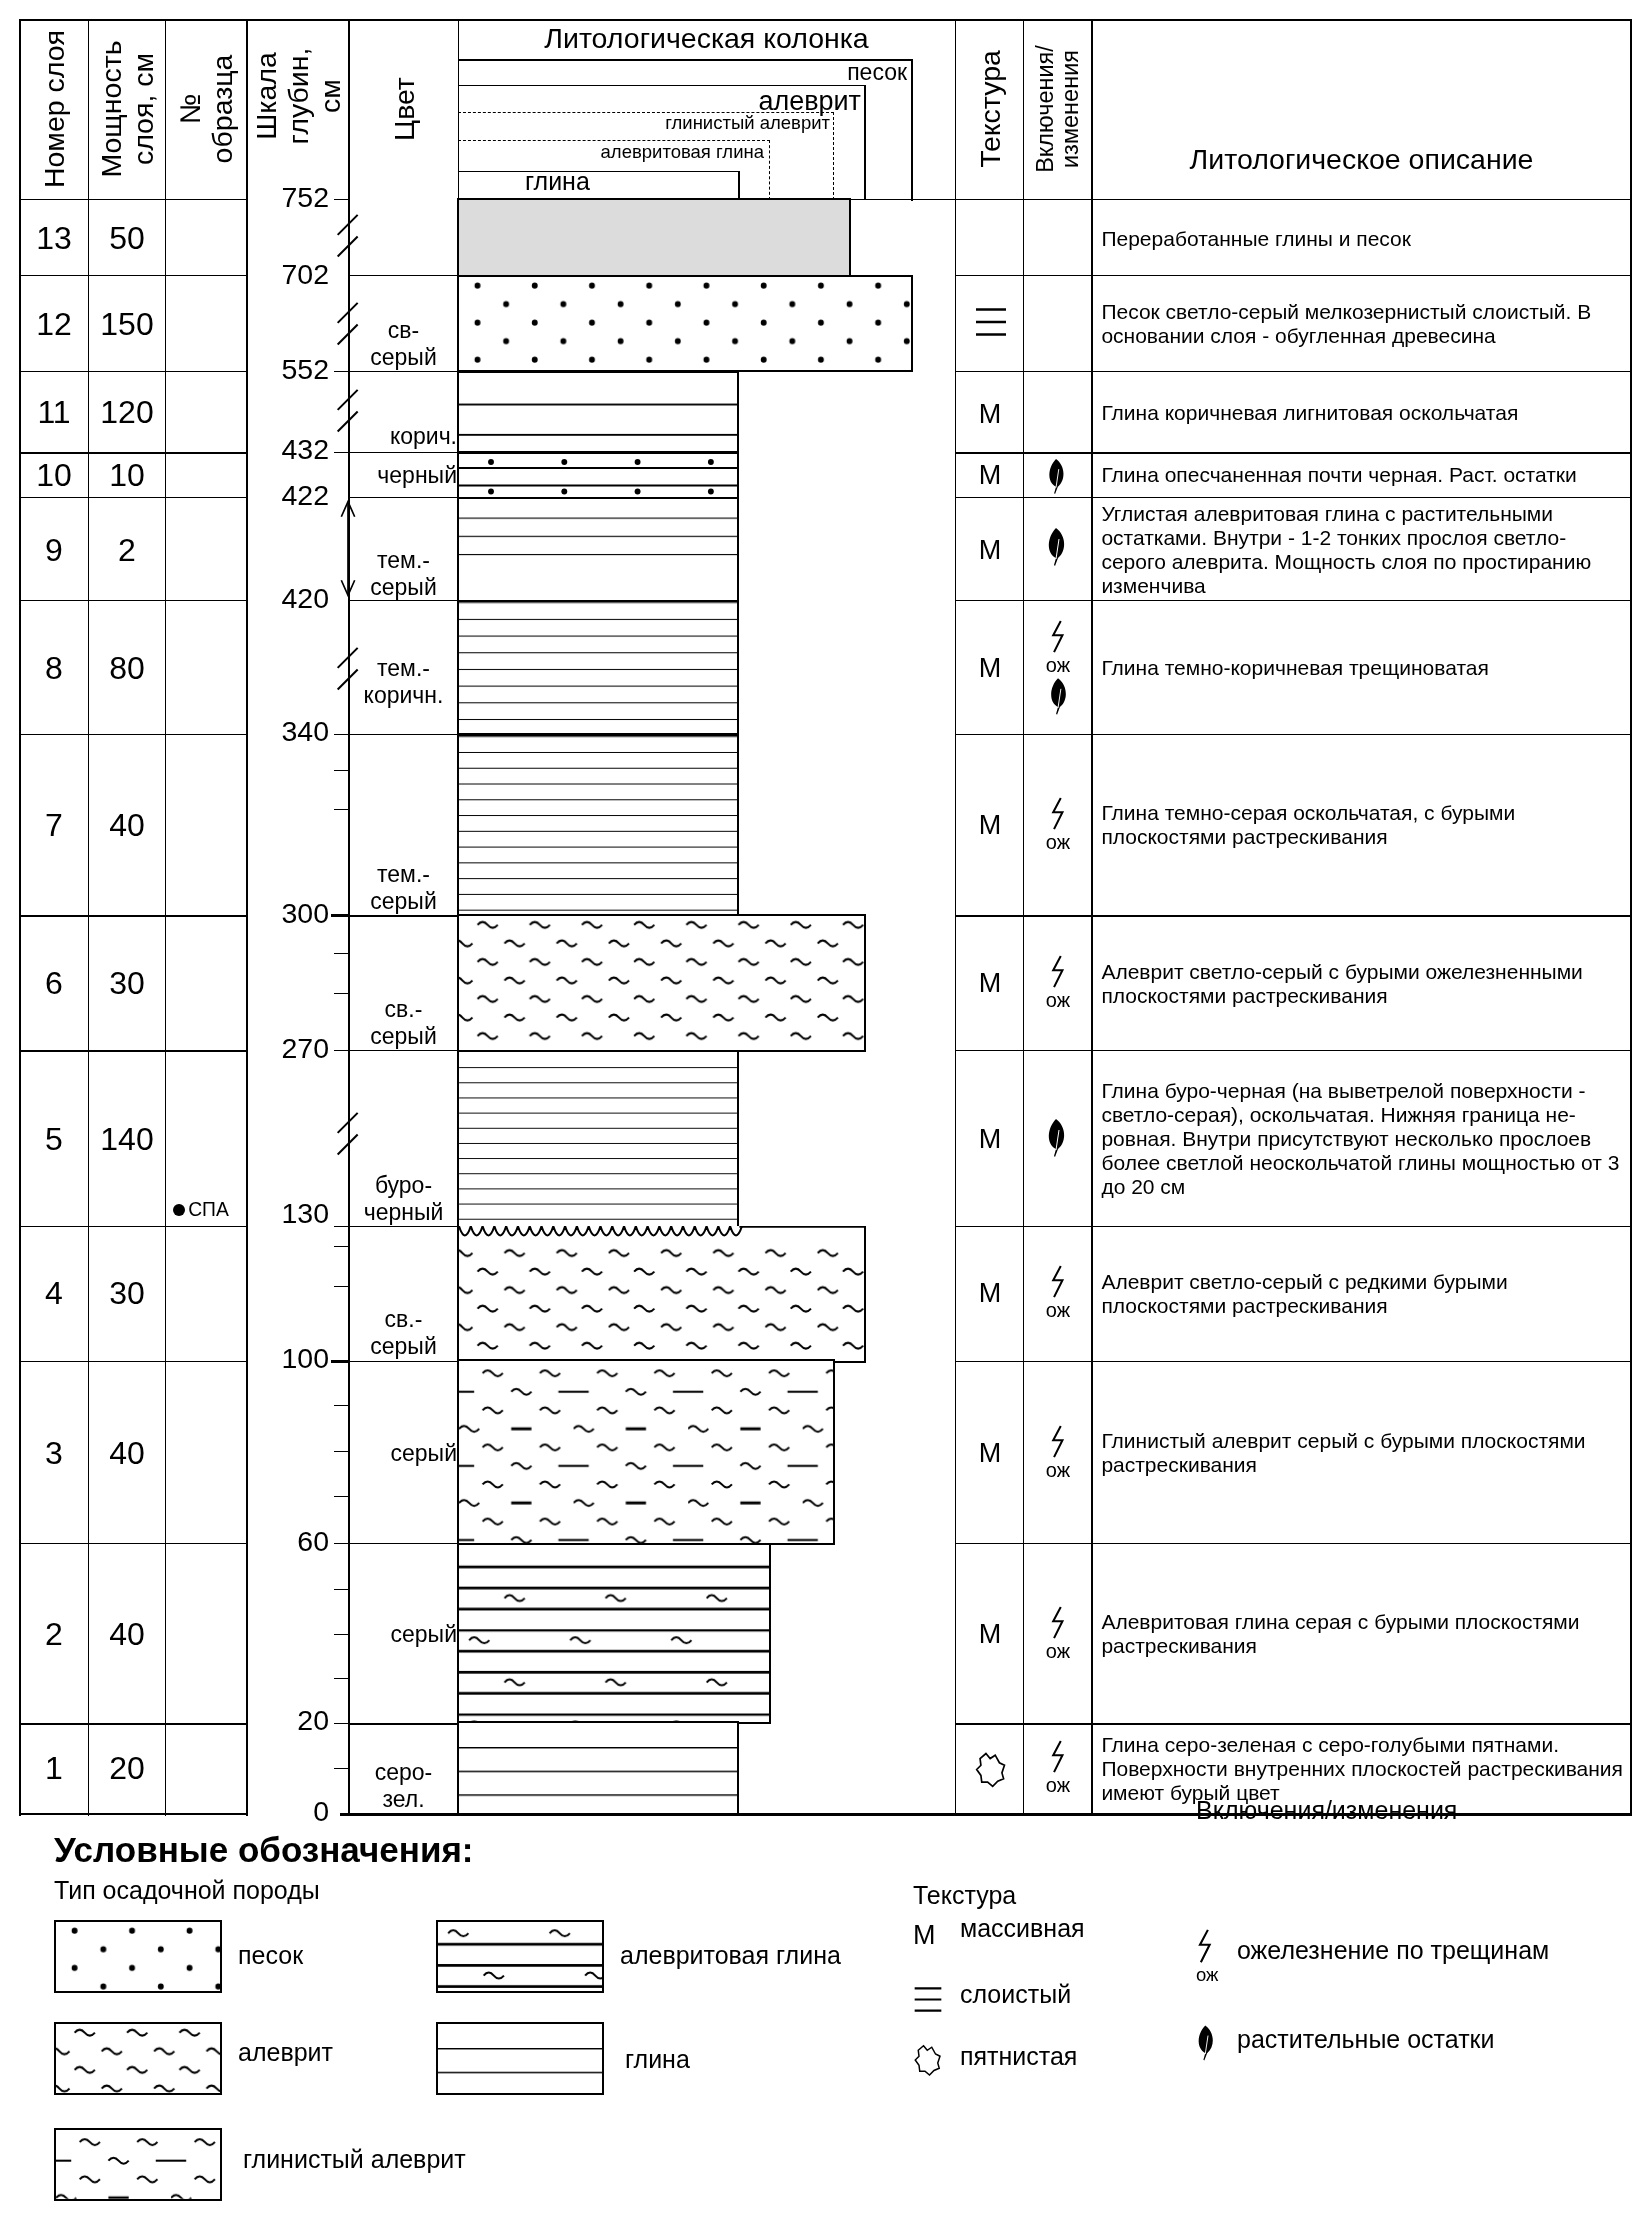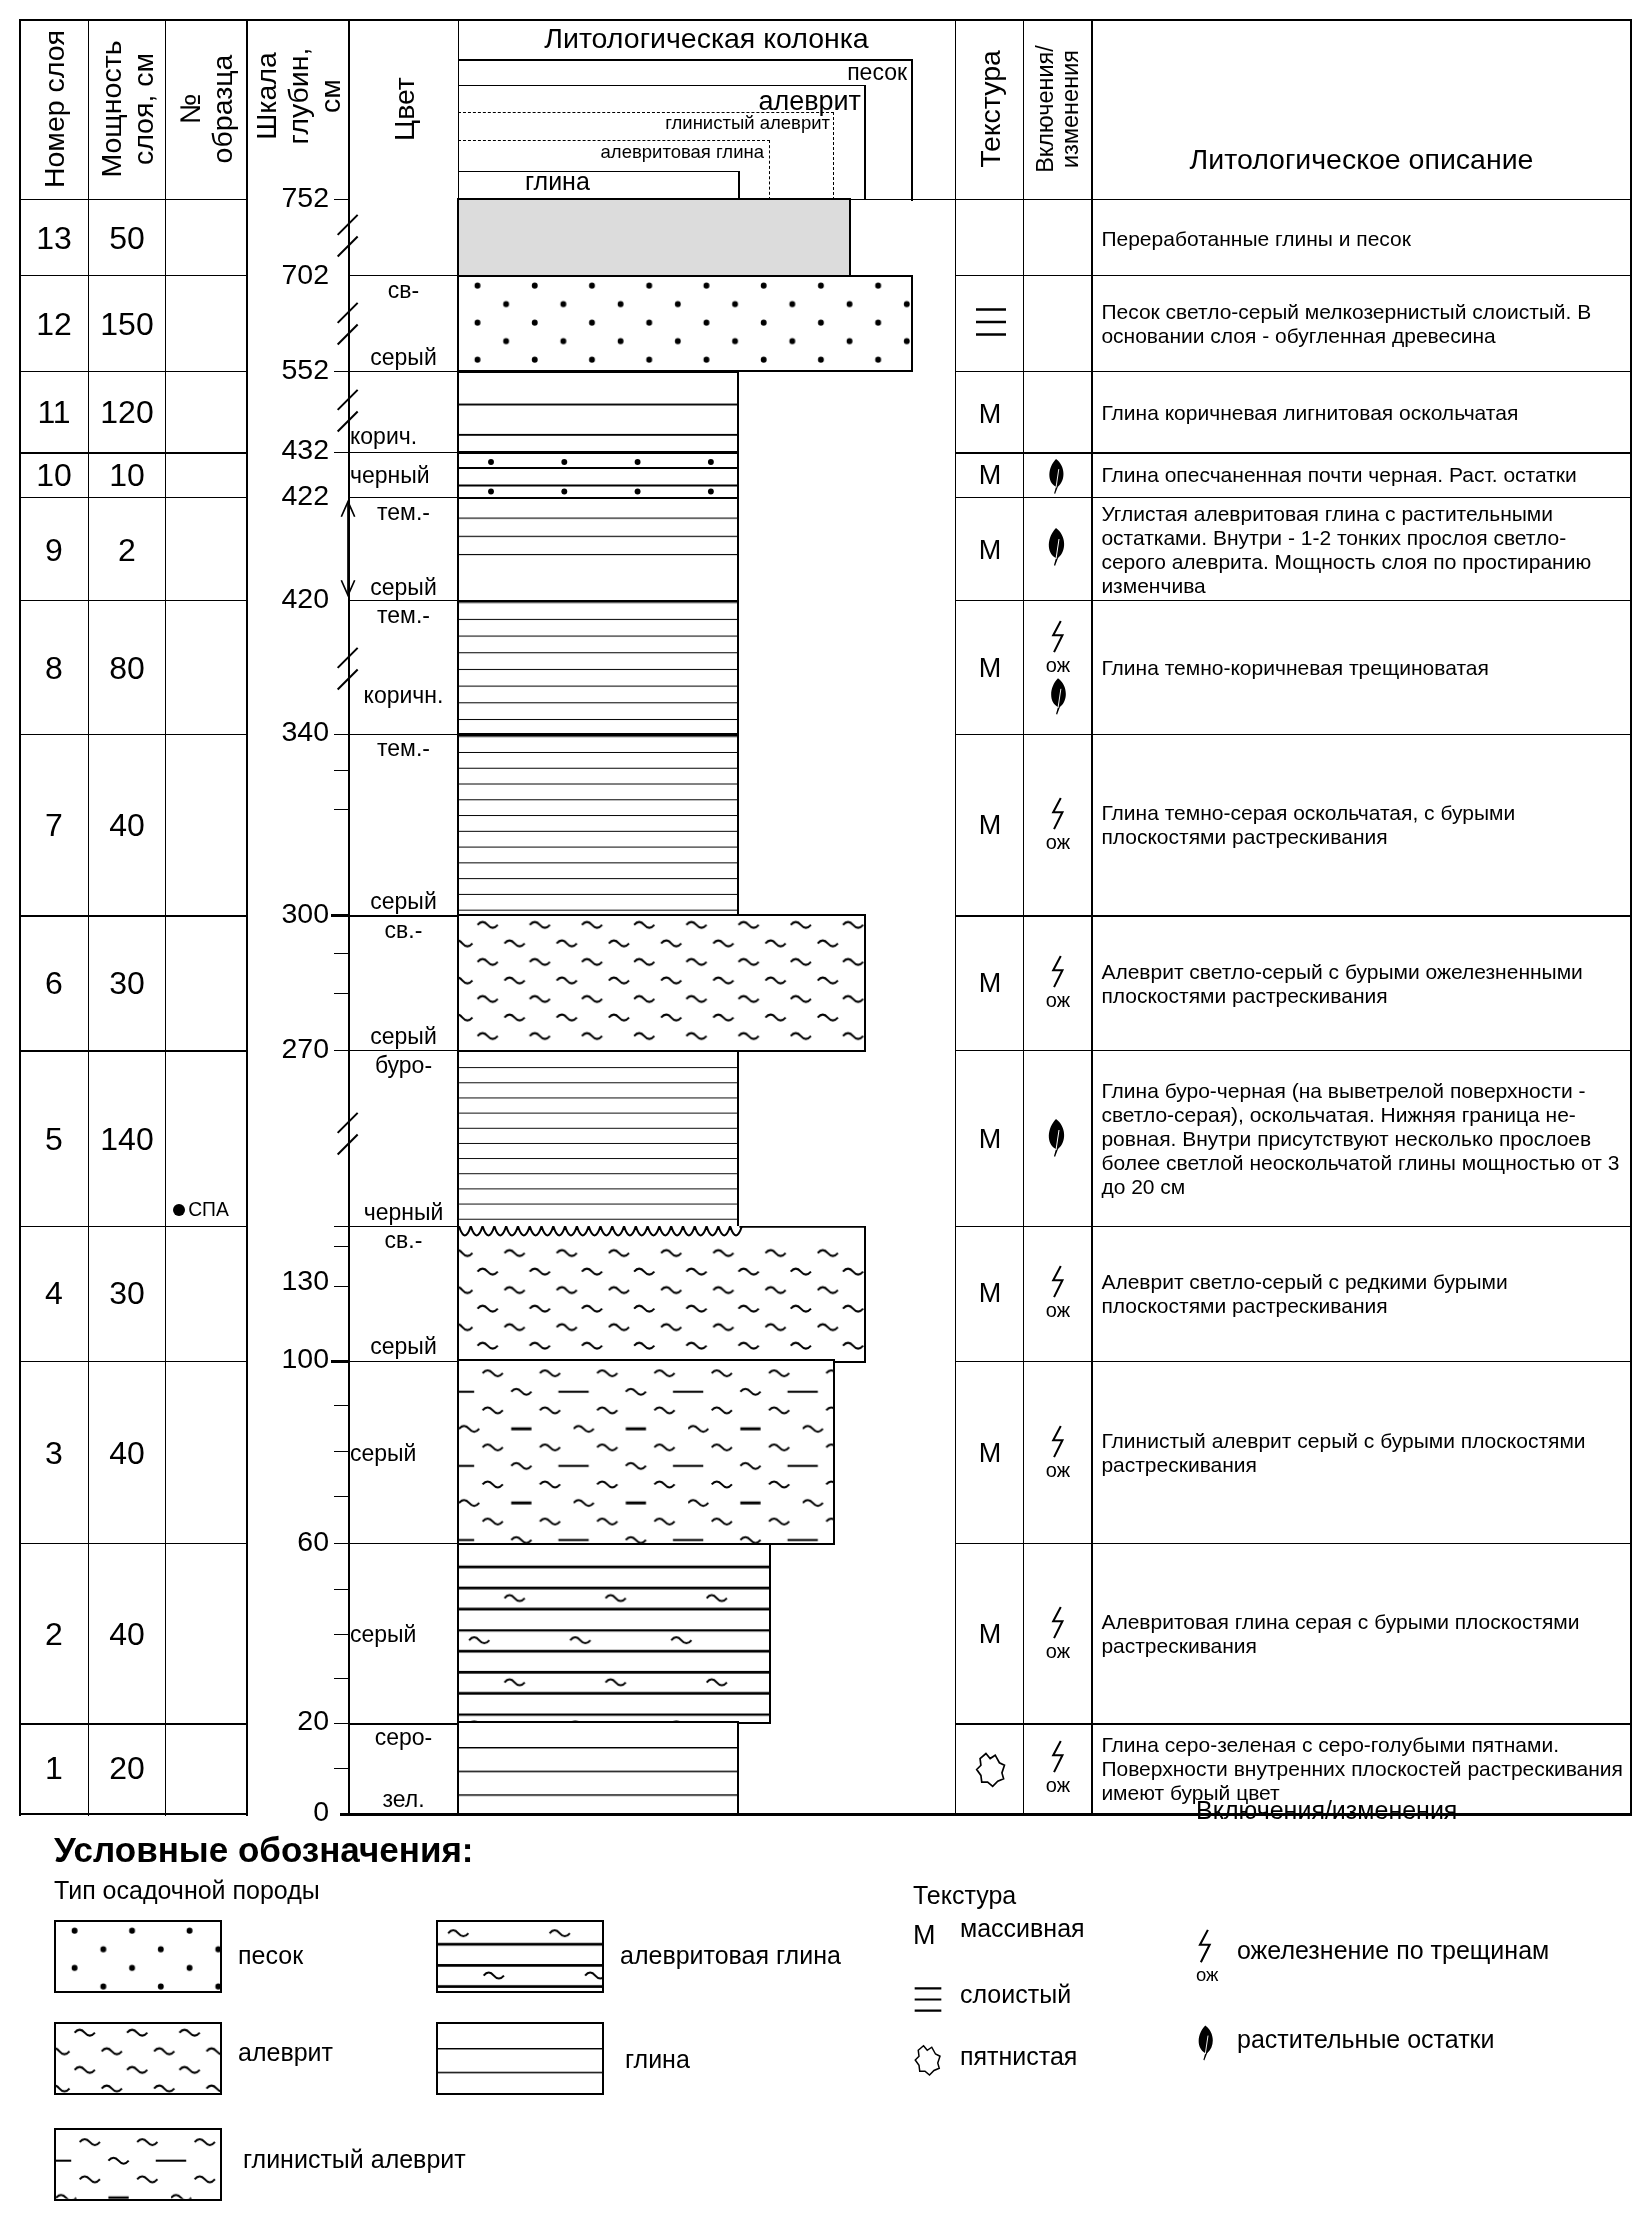--- a/index.html
+++ b/index.html
@@ -5,21 +5,21 @@
   html,body{margin:0;padding:0;background:#fff;}
   body{width:1651px;height:2216px;position:relative;overflow:hidden;font-family:"Liberation Sans",sans-serif;color:#000;}
   .abs{position:absolute;}
   .hline{position:absolute;height:0;border-top:1.7px solid #000;}
   .vline{position:absolute;width:0;border-left:2.5px solid #000;}
   .vhead{position:absolute;display:flex;align-items:center;justify-content:center;}
   .vhead span{transform:rotate(-90deg);white-space:nowrap;font-size:28.5px;line-height:32px;text-align:center;display:block;}
   .cell-num{position:absolute;display:flex;align-items:center;justify-content:center;font-size:32px;}
   .depth-lbl{position:absolute;font-size:28.5px;text-align:right;width:92px;}
   .tick{position:absolute;height:0;border-top:1.7px solid #000;}
-  .color-lbl{position:absolute;font-size:23px;line-height:27px;text-align:center;display:flex;align-items:center;justify-content:space-between;}
+  .color-lbl{position:absolute;font-size:23px;line-height:27px;text-align:center;display:flex;align-items:center;justify-content:flex-end;}
   .litho{position:absolute;border:2.5px solid #000;box-sizing:border-box;overflow:hidden;background:#fff;}
   .desc{position:absolute;font-size:21px;line-height:24px;display:flex;align-items:center;padding-left:8.4px;box-sizing:border-box;}
   .tex{position:absolute;font-size:27px;display:flex;align-items:center;justify-content:center;}
   .incl{position:absolute;display:flex;flex-direction:column;align-items:center;justify-content:center;font-size:20px;}
   .legend-title{position:absolute;font-size:35px;font-weight:bold;}
   .legend-sub{position:absolute;font-size:25px;}
   .legend-box{position:absolute;border:2.5px solid #000;box-sizing:border-box;background:#fff;overflow:hidden;}
   .legend-lbl{position:absolute;font-size:25px;}
   .hdr-lbl{position:absolute;font-size:18.5px;text-align:right;}
 </style>
@@ -228,21 +228,21 @@
   <div class="depth-lbl" style="left:237px;top:715px;">340</div>
   <div class="tick" style="left:334px;top:734px;width:15px;"></div>
   <div class="tick" style="left:334px;top:770px;width:15px;"></div>
   <div class="tick" style="left:334px;top:809px;width:15px;"></div>
   <div class="depth-lbl" style="left:237px;top:897px;">300</div>
   <div class="tick" style="left:331px;top:914px;width:18.5px;border-top-width:3.4px;"></div>
   <div class="tick" style="left:334px;top:953px;width:15px;"></div>
   <div class="tick" style="left:334px;top:993px;width:15px;"></div>
   <div class="depth-lbl" style="left:237px;top:1032px;">270</div>
   <div class="tick" style="left:334px;top:1050px;width:15px;"></div>
-  <div class="depth-lbl" style="left:237px;top:1264px;">130</div>
+  <div class="depth-lbl" style="left:237px;top:1197px;">130</div>
   <div class="tick" style="left:334px;top:1226px;width:15px;"></div>
   <div class="tick" style="left:334px;top:1246px;width:15px;"></div>
   <div class="tick" style="left:334px;top:1286px;width:15px;"></div>
   <div class="depth-lbl" style="left:237px;top:1342px;">100</div>
   <div class="tick" style="left:331px;top:1360px;width:18.5px;border-top-width:3.4px;"></div>
   <div class="tick" style="left:334px;top:1405px;width:15px;"></div>
   <div class="tick" style="left:334px;top:1451px;width:15px;"></div>
   <div class="tick" style="left:334px;top:1496px;width:15px;"></div>
   <div class="depth-lbl" style="left:237px;top:1525px;">60</div>
   <div class="tick" style="left:334px;top:1543px;width:15px;"></div>

